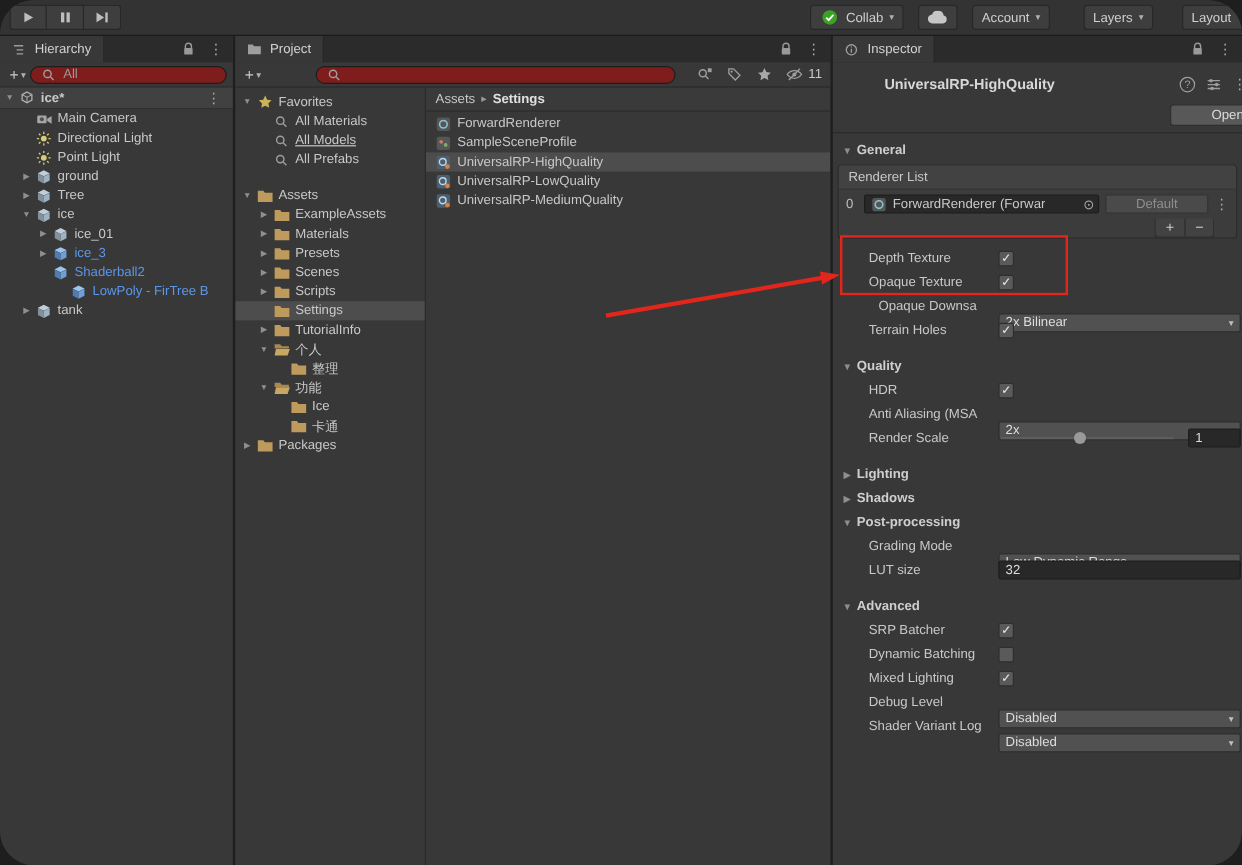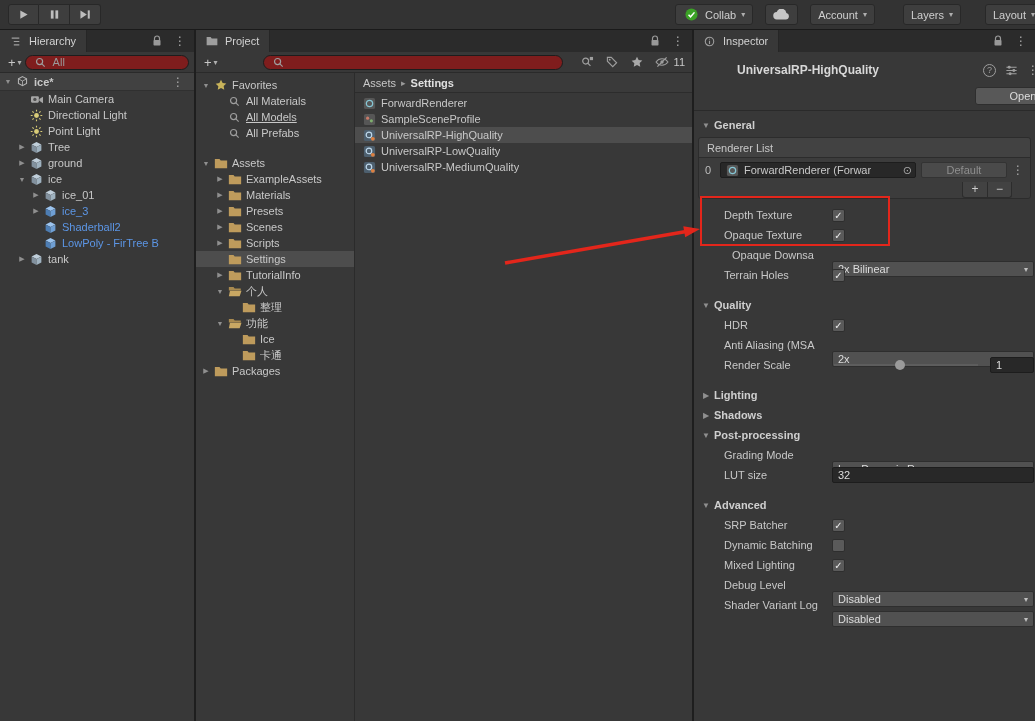--- a/index.html
+++ b/index.html
@@ -1,19 +1,19 @@
 <!DOCTYPE html>
 <html><head>
 <meta charset="utf-8">
 <style>
   *{box-sizing:border-box;margin:0;padding:0;}
   html,body{width:1035px;height:721px;overflow:hidden;background:#1e1e1e;
     font-family:"Liberation Sans","DejaVu Sans",sans-serif;font-size:11px;color:#C8C8C8;
     -webkit-user-select:none;user-select:none;}
-  #root{position:relative;width:1035px;height:721px;background:#1e1e1e;overflow:hidden;}
+  #root{position:relative;width:1035px;height:721px;background:#1e1e1e;overflow:hidden;border-radius:28px;}
 
   
   .topbar{position:absolute;left:0;top:0;width:1035px;height:30px;background:#333333;
     border-bottom:1px solid #1a1a1a;display:flex;align-items:center;}
   .tb-group{display:flex;margin-left:8px;}
   .tb-btn{width:31px;height:21px;background:#3E3E3E;border:1px solid #282828;border-left-width:0;
     display:flex;align-items:center;justify-content:center;cursor:pointer;}
   .tb-btn:first-child{border-left-width:1px;border-radius:3px 0 0 3px;}
   .tb-btn:last-child{border-radius:0 3px 3px 0;}
   .tb-right{margin-left:auto;display:flex;align-items:center;margin-right:0;}
@@ -263,32 +263,32 @@
         </div>
         <div class="trow" style="padding-left: 16px;">
           <span class="arrow">▶</span>
           <span class="ic">
             <svg width="13" height="13" viewBox="0 0 16 16">
               <path d="M8 1.2l6 3v.2L8 7.3 2 4.4v-.2z" fill="#BFCEDA"></path>
               <path d="M2 4.6l6 2.9v7.2l-6-3z" fill="#82919E"></path>
               <path d="M14 4.6L8 7.5v7.2l6-3z" fill="#9FB2C0"></path>
             </svg>
           </span>
-          <span class="lbl">Tree</span>
+          <span class="lbl">ground</span>
         </div>
         <div class="trow" style="padding-left: 16px;">
           <span class="arrow">▶</span>
           <span class="ic">
             <svg width="13" height="13" viewBox="0 0 16 16">
               <path d="M8 1.2l6 3v.2L8 7.3 2 4.4v-.2z" fill="#BFCEDA"></path>
               <path d="M2 4.6l6 2.9v7.2l-6-3z" fill="#82919E"></path>
               <path d="M14 4.6L8 7.5v7.2l6-3z" fill="#9FB2C0"></path>
             </svg>
           </span>
-          <span class="lbl">ground</span>
+          <span class="lbl">Tree</span>
         </div>
         <div class="trow" style="padding-left: 16px;">
           <span class="arrow">▼</span>
           <span class="ic">
             <svg width="13" height="13" viewBox="0 0 16 16">
               <path d="M8 1.2l6 3v.2L8 7.3 2 4.4v-.2z" fill="#BFCEDA"></path>
               <path d="M2 4.6l6 2.9v7.2l-6-3z" fill="#82919E"></path>
               <path d="M14 4.6L8 7.5v7.2l6-3z" fill="#9FB2C0"></path>
             </svg>
           </span>
@@ -320,21 +320,21 @@
           <span class="arrow"></span>
           <span class="ic">
             <svg width="13" height="13" viewBox="0 0 16 16">
               <path d="M8 1.2l6 3v.2L8 7.3 2 4.4v-.2z" fill="#9CC4EE"></path>
               <path d="M2 4.6l6 2.9v7.2l-6-3z" fill="#4D7DB3"></path>
               <path d="M14 4.6L8 7.5v7.2l6-3z" fill="#6F9FD4"></path>
             </svg>
           </span>
           <span class="lbl blue">Shaderball2</span>
         </div>
-        <div class="trow" style="padding-left: 30px;">
+        <div class="trow" style="padding-left: 30px; margin-left: 15px;">
           <span class="arrow"></span>
           <span class="ic">
             <svg width="13" height="13" viewBox="0 0 16 16">
               <path d="M8 1.2l6 3v.2L8 7.3 2 4.4v-.2z" fill="#9CC4EE"></path>
               <path d="M2 4.6l6 2.9v7.2l-6-3z" fill="#4D7DB3"></path>
               <path d="M14 4.6L8 7.5v7.2l6-3z" fill="#6F9FD4"></path>
             </svg>
           </span>
           <span class="lbl blue">LowPoly - FirTree B</span>
         </div>

